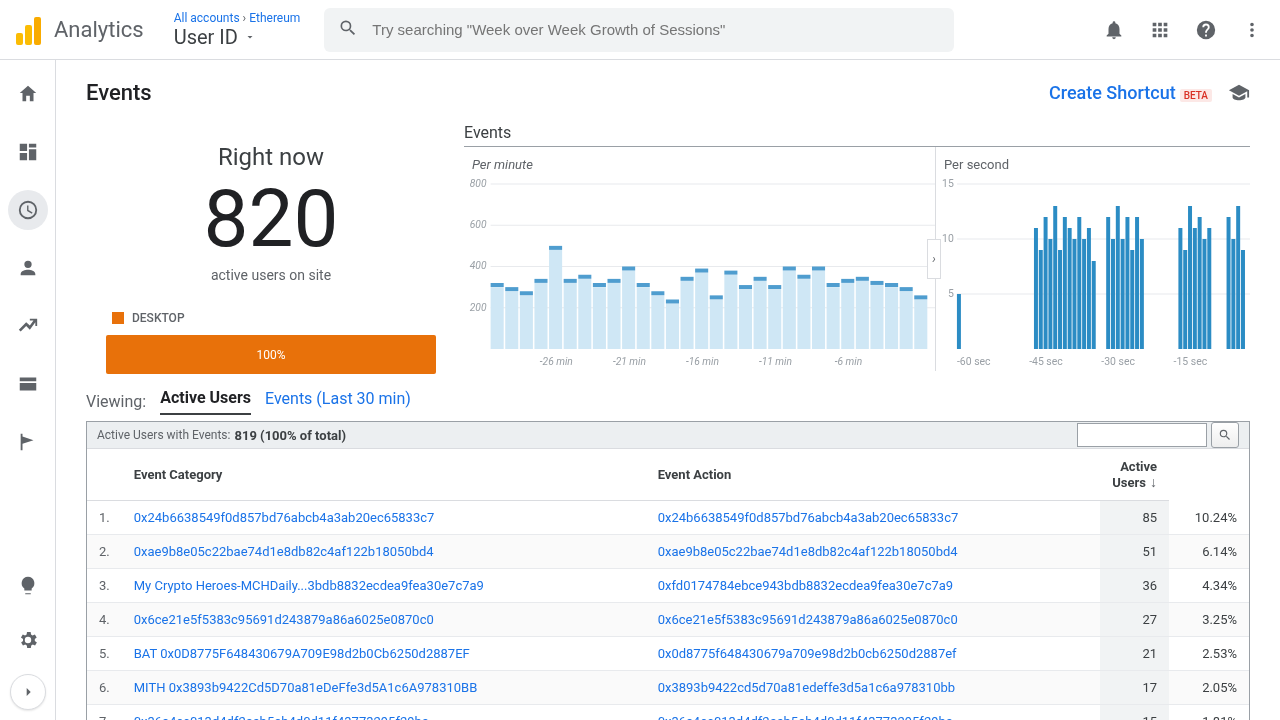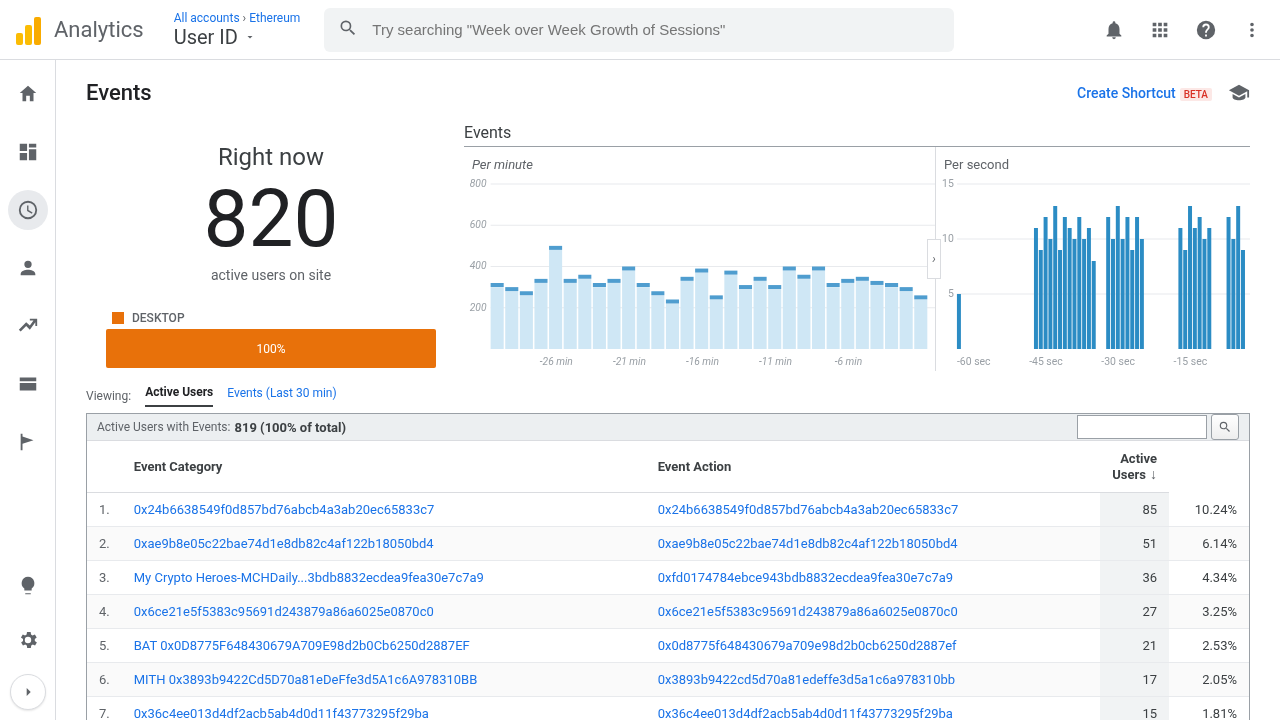--- a/index.html
+++ b/index.html
@@ -26,41 +26,41 @@
 .sidenav { width: 56px; background: #fff; border-right: 1px solid #dadce0; display: flex; flex-direction: column; align-items: center; padding-top: 14px; gap: 18px; position: relative; }
 .nav-item { width: 40px; height: 40px; display: flex; align-items: center; justify-content: center; border-radius: 50%; cursor: pointer; }
 .nav-item.active { background: #e8eaed; }
 .nav-item svg { width: 22px; height: 22px; fill: #5f6368; }
 .nav-bottom { margin-top: auto; display: flex; flex-direction: column; align-items: center; gap: 14px; padding-bottom: 10px; }
 .nav-expand { width: 36px; height: 36px; border: 1px solid #dadce0; border-radius: 50%; display: flex; align-items: center; justify-content: center; background:#fff; cursor: pointer; box-shadow: 0 1px 2px rgba(0,0,0,0.1); }
 .content { flex: 1; padding: 20px 30px 0 30px; overflow-y: auto; position: relative; }
 .header-row { display: flex; align-items: center; margin-bottom: 18px; }
 .page-title { font-size: 22px; font-weight: 500; color: #202124; }
 .header-actions { margin-left: auto; display: flex; align-items: center; gap: 16px; }
-.shortcut { color: #1a73e8; font-size: 14px; font-weight: 500; cursor: pointer; }
+.shortcut { color: #1a73e8; font-size: 18px; font-weight: 500; cursor: pointer; }
 .beta { background: #fce8e6; color: #d93025; font-size: 10px; padding: 1px 4px; border-radius: 2px; margin-left: 4px; font-weight: 500; }
 .grad-icon { width: 22px; height: 22px; fill: #5f6368; cursor: pointer; }
 .top-panels { display: flex; gap: 8px; align-items: stretch; }
 .rightnow { width: 370px; text-align: center; padding: 10px 20px 0 20px; }
 .rightnow-title { font-size: 24px; color: #3c4043; margin-top: 10px; }
 .rightnow-count { font-size: 80px; font-weight: 400; color: #202124; line-height: 1; margin: 8px 0; }
 .rightnow-sub { font-size: 14px; color: #5f6368; margin-bottom: 28px; }
-.legend { display: flex; align-items: center; gap: 8px; font-size: 12px; font-weight: 500; color: #5f6368; margin-bottom: 4px; justify-content: flex-start; padding-left: 6px; }
+.legend { display: flex; align-items: center; gap: 8px; font-size: 12px; font-weight: 500; color: #5f6368; margin-bottom: 10px; justify-content: flex-start; padding-left: 6px; }
 .legend-swatch { width: 12px; height: 12px; background: #e8710a; }
 .bar-100 { height: 39px; background: #e8710a; color: #fff; font-size: 12px; display: flex; align-items: center; justify-content: center; border-radius: 2px; }
 .charts { flex: 1; }
 .charts-title { font-size: 16px; color: #3c4043; margin-bottom: 4px; }
 .charts-row { display: flex; border-top: 1px solid #9aa0a6; }
 .chart-panel { position: relative; padding: 6px 0 0 0; }
 .chart-panel.minute { flex: 1.5; border-right: 1px solid #dadce0; font-style: italic; }
 .chart-panel.second { flex: 1; }
 .chart-label { font-size: 13px; color: #5f6368; padding: 4px 8px; }
 .chart-svg { width: 100%; height: 195px; display: block; }
 .chart-toggle { position: absolute; right: -6px; top: 50%; transform: translateY(-50%); width: 14px; height: 40px; border:1px solid #dadce0; background:#fff; display:flex; align-items:center; justify-content:center; font-size:12px; color:#5f6368; cursor:pointer; }
-.view-tabs { display: flex; align-items: center; gap: 14px; margin-top: 14px; font-size: 12px; }
+.view-tabs { display: flex; align-items: center; gap: 14px; margin-top: 14px; font-size: 16px; }
 .view-tabs .vlabel { color: #5f6368; }
 .view-tabs .tab { color: #1a73e8; cursor: pointer; padding-bottom: 6px;}
 .view-tabs .tab.active { color: #202124; font-weight: 700; border-bottom: 2px solid #3c4043; }
 .table-wrap { margin-top: 6px; border: 1px solid #9aa0a6; }
 .table-header-bar { background: #eceff1; padding: 0 10px; display: flex; align-items: center; border-bottom: 1px solid #dadce0; }
 .au-label { font-size: 12px; color: #5f6368; }
 .au-value { font-size: 13px; font-weight: 700; color: #3c4043; margin-left: 4px; }
 .table-search { width: 130px; height: 24px; border: 1px solid #9aa0a6; margin-left: auto;}
 .table-search-btn { width: 28px; height: 26px; border: 1px solid #9aa0a6; background: linear-gradient(#fff,#eee); margin-left: 4px; display:flex; align-items:center; justify-content:center; cursor:pointer; border-radius:3px;}
 table { width: 100%; border-collapse: collapse; font-size: 13px; }

